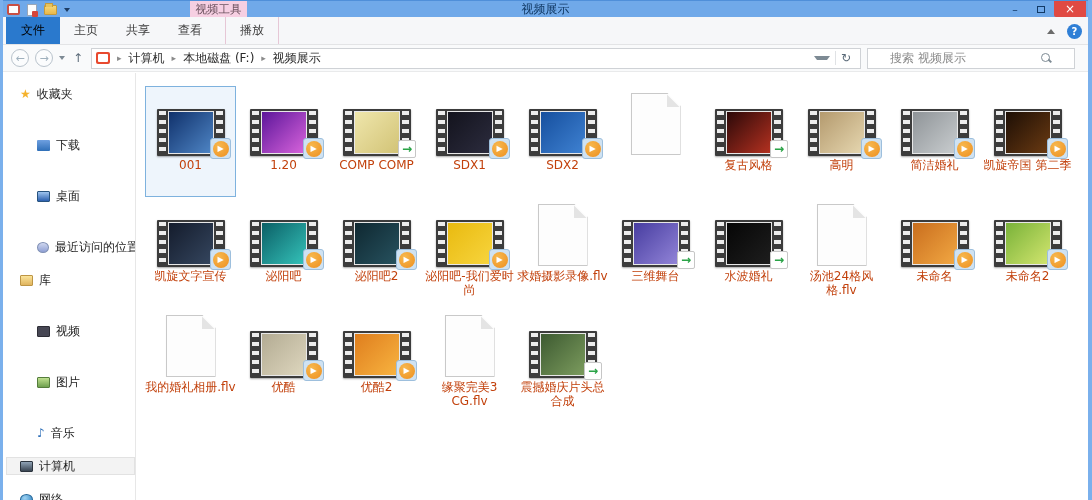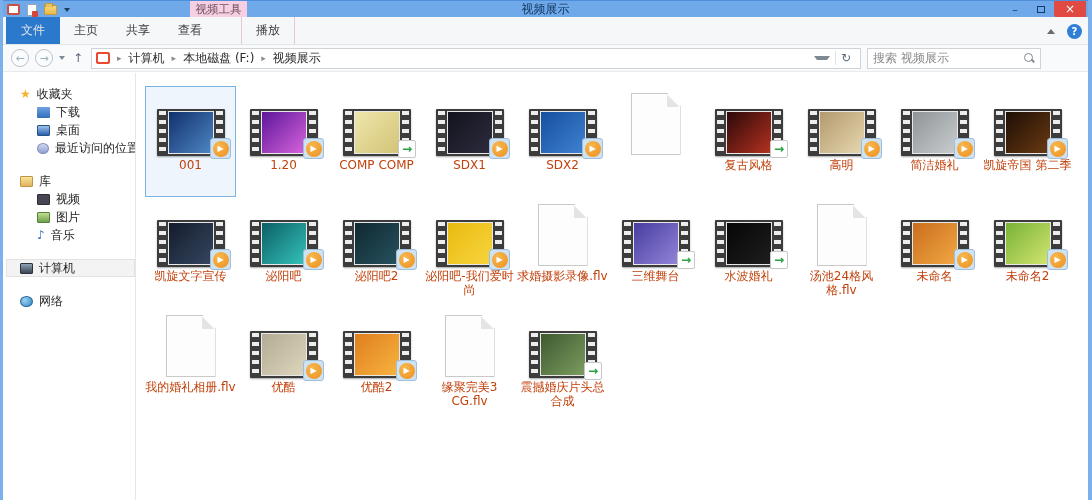--- a/index.html
+++ b/index.html
@@ -20,50 +20,50 @@
   .ctx-tab { position:absolute; left:187px; top:0; width:57px; height:17px; background:#f6cfe2; color:#6d5360; text-align:center; line-height:17px; font-size:11.5px; }
   .win-title { position:absolute; left:0; right:0; top:0; height:17px; text-align:center; line-height:17px; color:#123a66; font-size:12px; pointer-events:none; }
   .caption { position:absolute; right:2px; top:0; display:flex; height:16px; }
   .cap-btn { width:26px; height:16px; display:flex; align-items:center; justify-content:center; color:#123a66; font-size:11px; cursor:default; }
   .cap-max .box { width:8px; height:7px; border:1px solid #123a66; }
   .cap-close { width:32px; background:#e04a43; color:#fff; font-size:12px; border-radius:0 0 0 2px; }
 
   
   .ribbon { position:relative; height:28px; background:#f6f7f9; border-bottom:1px solid #e3e4e6; display:flex; align-items:stretch; }
   .rtab { padding:0 14px; line-height:27px; color:#3b3b3b; font-size:12px; }
-  .rtab-file { background:#2a79cd; color:#e5e5e5; margin-left:3px; padding:0 15px; }
-  .rtab-play { margin-left:25px; border-left:1px solid #e6c7d6; border-right:1px solid #e6c7d6; }
+  .rtab-file { background:#2a79cd; color:#000000; margin-left:3px; padding:0 15px; }
+  .rtab-play { margin-left:9px; border-left:1px solid #e6c7d6; border-right:1px solid #e6c7d6; }
   .ribbon-right { position:absolute; right:6px; top:0; height:28px; display:flex; align-items:center; gap:12px; }
   .chev-up { width:0; height:0; border-left:4px solid transparent; border-right:4px solid transparent; border-bottom:5px solid #6b6b6b; }
   .help-ico { width:15px; height:15px; border-radius:50%; background:#2f7fd6; color:#fff; font-size:10px; font-weight:bold; text-align:center; line-height:15px; }
 
   
   .navbar { height:27px; background:#f9fafb; border-bottom:1px solid #e9eaeb; display:flex; align-items:center; padding:0 8px; gap:6px; }
   .nav-circ { width:18px; height:18px; border-radius:50%; border:1px solid #b9c3cc; color:#9fb0bd; display:flex; align-items:center; justify-content:center; font-size:11px; background:#fbfcfd; }
   .nav-up { color:#5a6a78; font-size:12px; padding:0 2px; }
   .addr { flex:1 1 auto; max-width:770px; height:21px; background:#fff; border:1px solid #cfd2d6; display:flex; align-items:center; padding:0 4px; gap:5px; }
   .addr-ico { width:14px; height:12px; background:#e8492f; border-radius:2px; position:relative; flex:0 0 auto; }
   .addr-ico::after { content:""; position:absolute; inset:2px; background:#fff; border-radius:1px; }
   .crumb { color:#2b2b2b; white-space:nowrap; }
   .crumb-sep { color:#8a8a8a; font-size:9px; padding:0 2px; }
   .addr-spacer { flex:1 1 auto; }
   .addr-caret,.refresh { color:#5a6a78; padding:0 5px; font-size:12px; }
   .refresh { border-left:1px solid #e0e2e5; }
-  .searchbox { flex:0 0 163px; height:21px; background:#fff; border:1px solid #cfd2d6; display:flex; align-items:center; padding:0 5px; }
+  .searchbox { flex:0 0 163px; height:21px; background:#fff; border:1px solid #cfd2d6; display:flex; align-items:center; padding:0 22px; }
   .searchbox input { flex:1; border:none; outline:none; font:inherit; font-size:12px; color:#333; background:transparent; }
   .searchbox input::placeholder { color:#8b8b8b; }
   .mag { position:relative; width:12px; height:12px; flex:0 0 auto; }
   .mag::before { content:""; position:absolute; left:1px; top:1px; width:7px; height:7px; border:1.5px solid #7d8a94; border-radius:50%; }
   .mag::after { content:""; position:absolute; left:8px; top:8px; width:4px; height:1.5px; background:#7d8a94; transform:rotate(45deg); }
 
   
   .main { position:absolute; top:73px; left:3px; right:4px; bottom:0; display:flex; background:#fff; }
   .sidebar { width:130px; flex:0 0 130px; border-right:1px solid #e7e7e7; padding-top:12px; overflow:hidden; }
   .side-item { height:18px; display:flex; align-items:center; gap:6px; padding-left:14px; cursor:default; }
-  .side-item.lvl1 { padding-left:31px; }
+  .side-item.lvl1 { padding-left:31px;margin-top:33px; }
   .side-item.gap { margin-top:15px; }
   .side-item.selected { background:#f3f3f3; box-shadow:inset 0 0 0 1px #e2e2e2; }
   .side-label { white-space:nowrap; font-size:12px; color:#1e1e1e; }
   .sico { width:13px; height:11px; flex:0 0 auto; border-radius:1px; }
   .sico.star { background:none; color:#f5b22c; font-size:12px; line-height:11px; width:auto; }
   .sico.music { background:none; color:#2f6fb8; font-size:12px; line-height:11px; width:auto; }
   .sico.downloads { background:linear-gradient(#6fa0e0,#2f6fb8); }
   .sico.desktop { background:linear-gradient(#9ec4ef,#2b5fae); border:1px solid #27537f; }
   .sico.recent { background:linear-gradient(#cfd7ef,#8f9fd4); border:1px solid #7f8fb4; border-radius:50%; width:12px; }
   .sico.libraries { background:linear-gradient(#fbe49a,#e0b45e); border:1px solid #bd9544; }

